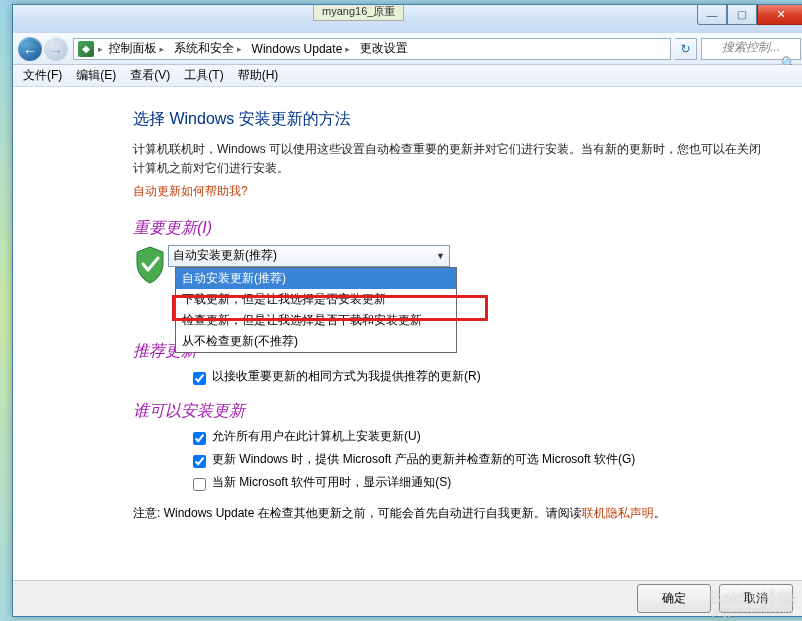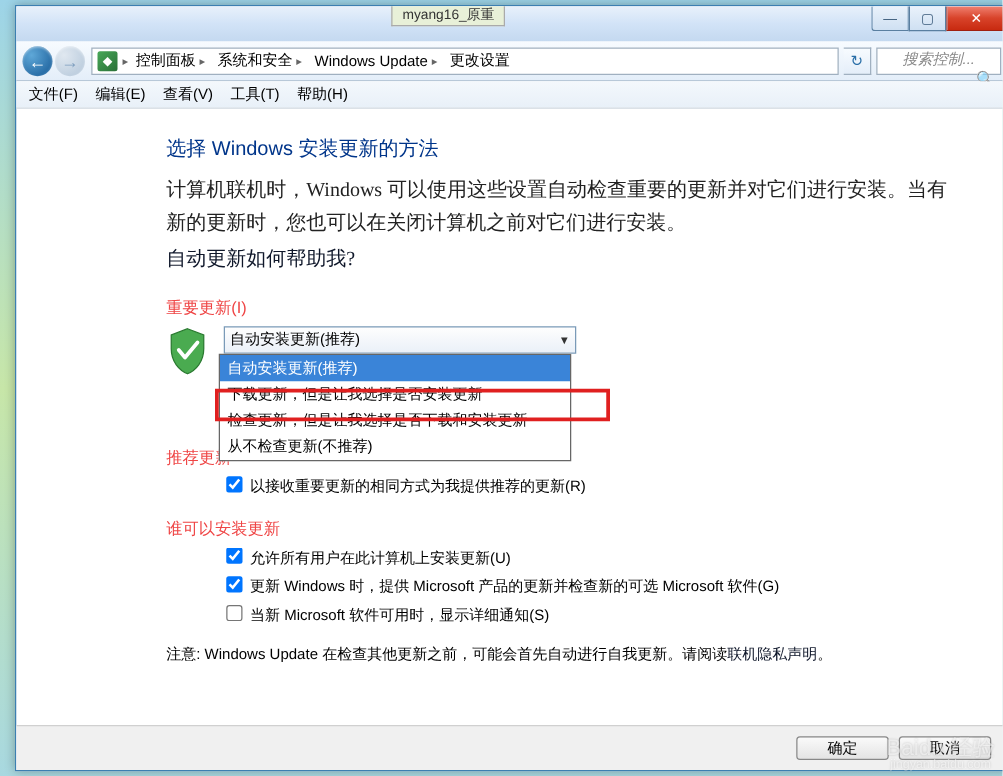--- a/index.html
+++ b/index.html
@@ -174,40 +174,40 @@
     flex: 1;
     overflow-y: auto;
     padding: 8px 33px 8px 120px;
   }
   .heading {
     color: #00358a;
     font-size: 16px;
     margin: 14px 0 10px 0;
   }
   .para {
-    font-size: 16px;
+    font-size: 12px;
     color: #222;
     line-height: 1.6;
     margin: 4px 0;
-    font-family: Liberation Serif, serif;
   }
   .link {
-    color: #0f172a;
+    color: #c2410c;
     cursor: pointer;
     text-decoration: none;
   }
   .section-label {
-    color: #ef4444;
-    font-size: 13px;
+    color: #a21caf;
+    font-size: 16px;
     margin: 16px 0 6px 0;
+    font-style: italic;
   }
   .dropdown-row {
     display: flex;
     align-items: flex-start;
-    gap: 12px;
+    gap: 1px;
     margin: 4px 0 4px 0;
     position: relative;
   }
   .shield {
     width: 34px; height: 40px;
     display: flex;
     align-items: center;
     justify-content: center;
   }
   .shield svg { width: 34px; height: 40px; }
@@ -276,23 +276,23 @@
     cursor: pointer;
     position: relative;
   }
   .mini-combo::after {
     content: "▾";
     position: absolute;
     right: 4px;
     font-size: 9px;
   }
   .check-row {
-    margin: 6px 0 6px 48px;
-    display: flex;
-    align-items: flex-start;
+    margin: 6px 0 6px 60px;
+    display: flex;
+    align-items: flex-end;
     gap: 6px;
     font-size: 12px;
   }
   .check-row input { margin: 0; }
   .note {
     margin: 14px 0 8px 0;
     font-size: 12px;
   }
 
   
@@ -301,21 +301,21 @@
     background: #f0f0f0;
     border-top: 1px solid #d0d0d0;
     display: flex;
     align-items: center;
     justify-content: flex-end;
     gap: 8px;
     padding: 0 12px;
   }
   .btn {
     min-width: 74px;
-    height: 19px;
+    height: 29px;
     border: 1px solid #888;
     background: linear-gradient(180deg, #fafafa 0%, #e4e4e4 100%);
     font-size: 12px;
     cursor: pointer;
     border-radius: 3px;
     padding: 0 10px;
   }
   .watermark {
     position: absolute;
     right: 6px; bottom: 4px;

